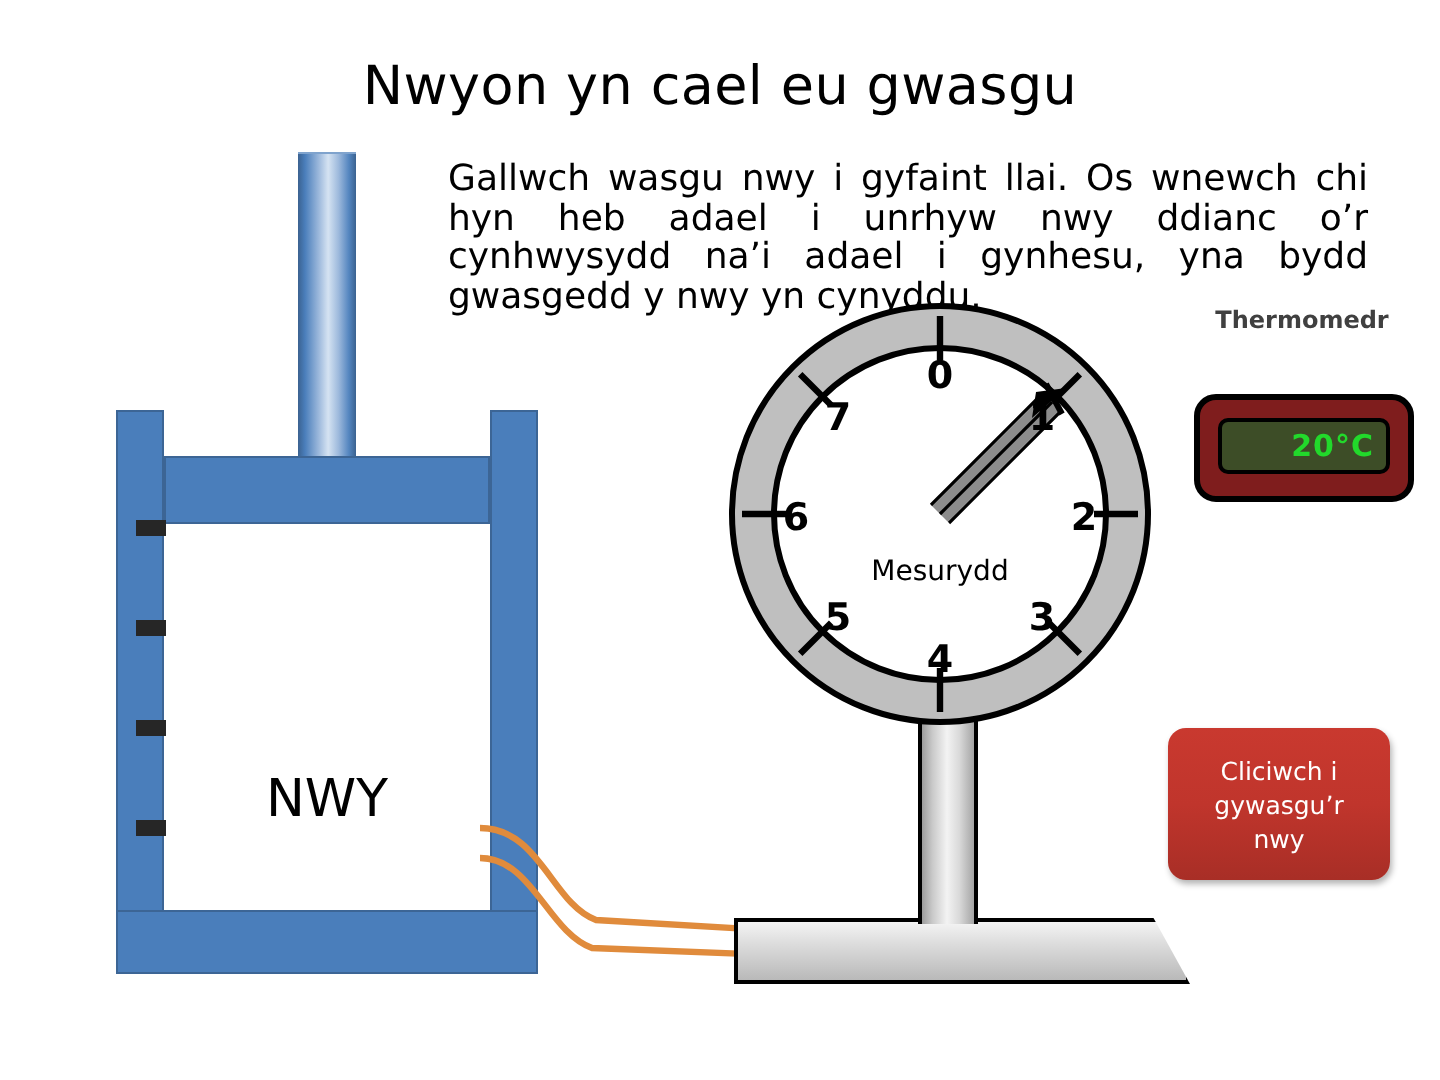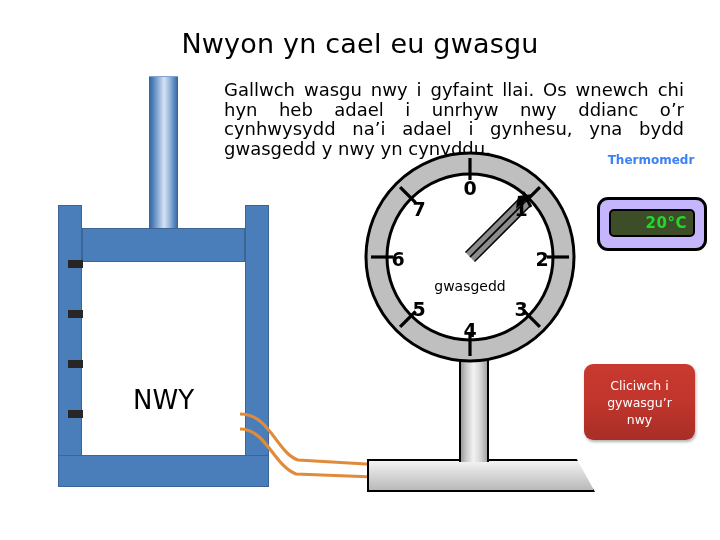--- a/index.html
+++ b/index.html
@@ -215,31 +215,31 @@
 
   #thermometer-label {
     position: absolute;
     left: 0;
     top: 0;
     width: 130px;
     text-align: center;
     font-size: 12px;
     line-height: 17px;
     font-weight: 700;
-    color: #3b82f6;
+    color: #404040;
     font-family: "DejaVu Sans", sans-serif;
   }
 
   #thermometer-body {
     position: absolute;
     left: 11px;
     top: 45px;
     width: 110px;
     height: 54px;
-    background: #c4b5fd;
+    background: #7f1d1d;
     border: 3px solid #000000;
     border-radius: 11px;
     box-sizing: border-box;
   }
 
   #thermometer-screen {
     position: absolute;
     left: 9px;
     top: 9px;
     width: 86px;
@@ -353,21 +353,21 @@
     <div class="gauge-num" style="left:105px; top:27px;">0</div>
     <div class="gauge-num" style="left:156px; top:48px;">1</div>
     <div class="gauge-num" style="left:177px; top:98px;">2</div>
     <div class="gauge-num" style="left:156px; top:148px;">3</div>
     <div class="gauge-num" style="left:105px; top:169px;">4</div>
     <div class="gauge-num" style="left:54px;  top:148px;">5</div>
     <div class="gauge-num" style="left:33px;  top:98px;">6</div>
     <div class="gauge-num" style="left:54px;  top:48px;">7</div>
 
     <div id="gauge-caption">
-      <div>gwasgedd</div>
+      <div>Mesurydd</div>
     </div>
   </div>
 
   <div id="thermometer-assembly">
     <div id="thermometer-label">
       <div>Thermomedr</div>
     </div>
     <div id="thermometer-body">
       <div id="thermometer-screen">
         <span id="thermometer-reading">20°C</span>

